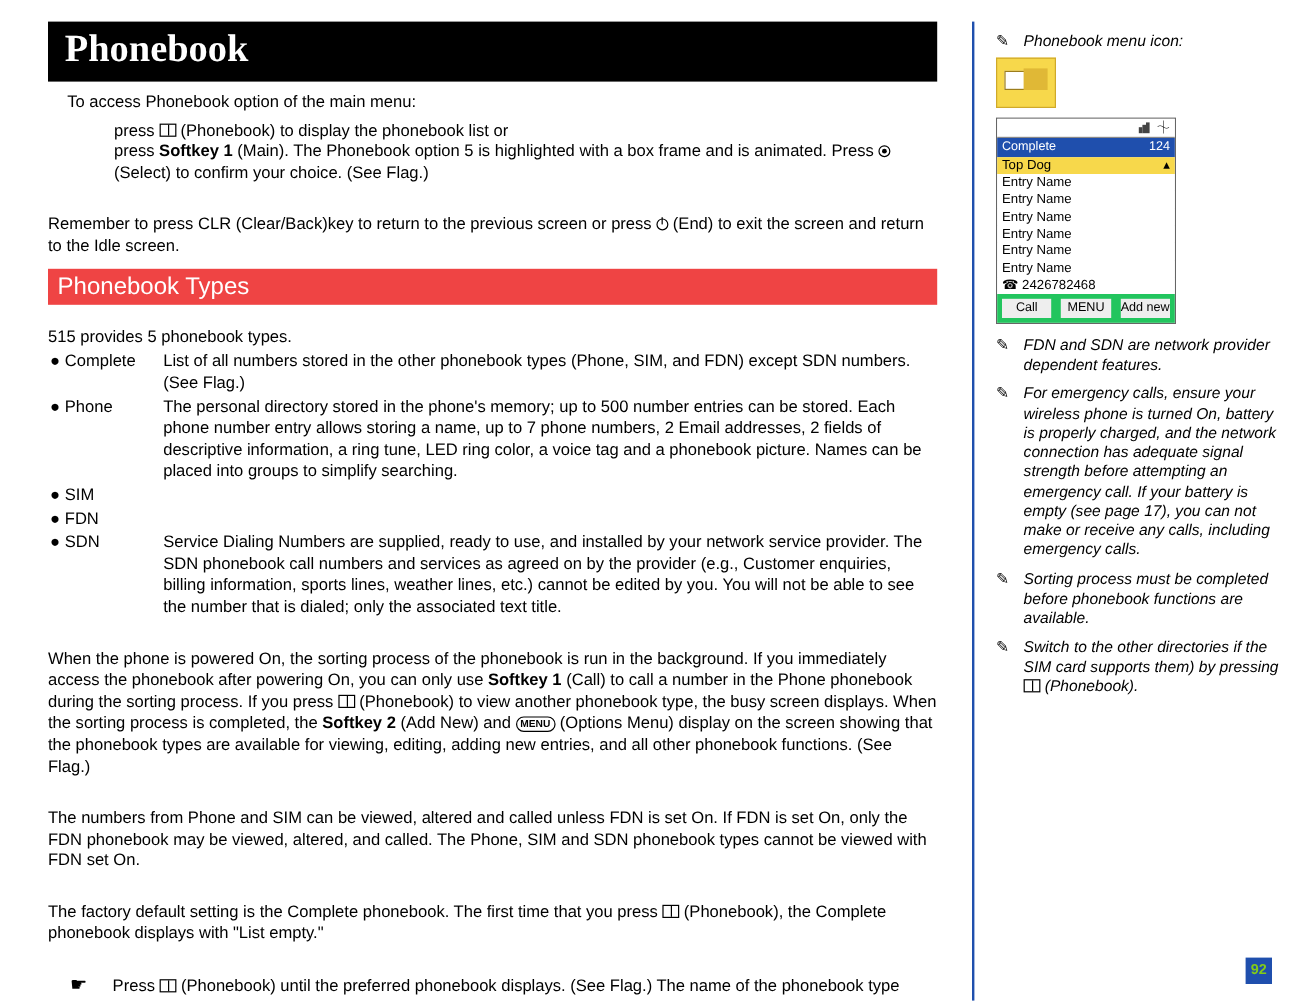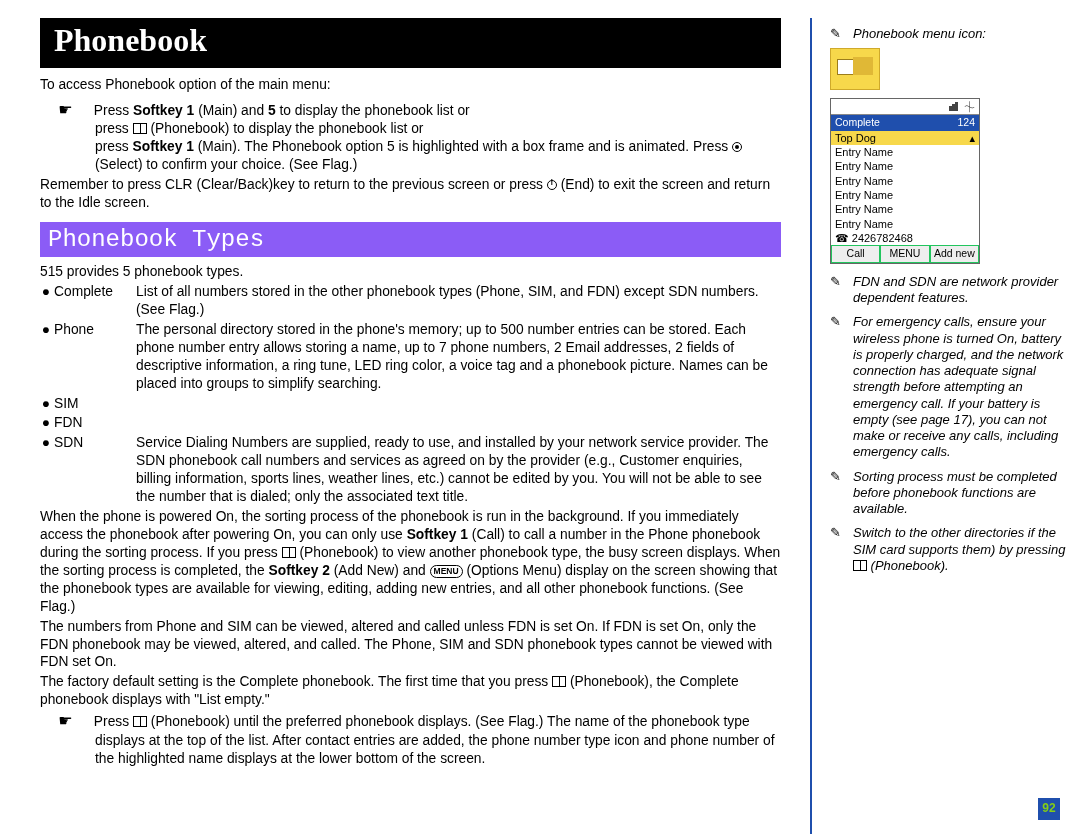--- a/index.html
+++ b/index.html
@@ -1,82 +1,78 @@
 <!DOCTYPE html>
 <html><head>
 <meta charset="utf-8">
 <style>
   *{box-sizing:border-box;margin:0;padding:0}
   body{width:1080px;height:834px;background:#fff;font-family:Arial,Helvetica,sans-serif;font-size:13.8px;line-height:1.3;color:#000;position:relative}
   .page{display:flex;padding:18px 12px 0 40px;height:100%}
   .main{flex:0 0 770px;padding-right:29px}
   .side{flex:1;padding-left:18px;border-left:2px solid #1f4fad}
   .titlebar{background:#000;color:#fff;font-family:Georgia,serif;font-weight:bold;font-size:32px;padding:2px 14px 6px}
-  .intro{margin:8px 0 6px}
+  .intro{margin:8px 16px 6px}
   .hand{font-size:16px;display:inline-block;width:22px;text-align:center}
   .book-icon{display:inline-block;width:14px;height:11px;border:1px solid #000;position:relative;vertical-align:-1px}
   .book-icon:before{content:"";position:absolute;left:50%;top:0;bottom:0;width:1px;background:#000}
   .dot-icon{display:inline-block;width:10px;height:10px;border:1px solid #000;border-radius:50%;vertical-align:-1px}
   .dot-icon:after{content:"";display:block;width:4px;height:4px;background:#000;border-radius:50%;margin:2px auto}
   .power-icon{display:inline-block;width:10px;height:10px;border:1.4px solid #000;border-radius:50%;position:relative;vertical-align:-1px}
   .power-icon:after{content:"";position:absolute;left:50%;top:-2px;width:1.4px;height:6px;background:#000;transform:translateX(-50%)}
   .pill{display:inline-block;border:1px solid #000;border-radius:8px;font-size:8.5px;padding:0 3px;line-height:11px;vertical-align:1px;font-weight:bold}
   .bold{font-weight:bold}
   .ind{padding-left:55px}
   .ind2{padding-left:55px;text-indent:-27px}
-  .section{background:#8b5cf6;color:#fff;font-family:Liberation Mono, monospace;font-size:24px;padding:2px 8px;margin-top:10px}
+  .section{background:#ef4444;color:#fff;font-family:Liberation Sans, sans-serif;font-size:20px;padding:2px 8px;margin-top:10px}
   .typerow{display:flex;margin-top:2px}
   .dot{flex:0 0 14px;text-align:right;padding-right:4px}
   .tname{flex:0 0 82px}
   .tdesc{flex:1}
-  .para{margin-top:2px}
+  .para{margin-top:25px}
   .pb-icon{width:50px;height:42px;background:#f7d84b;border:1px solid #cfa92a;margin:6px 0 8px;position:relative}
   .pb-icon:before{content:"";position:absolute;left:6px;top:10px;width:18px;height:14px;border:1px solid #9c7d1b;background:#fff}
   .pb-icon:after{content:"";position:absolute;right:6px;top:8px;width:20px;height:18px;background:#e0b836}
   .phone{width:150px;border:1px solid #666;font-size:11px;margin-bottom:10px}
   .ph-status{background:#fff;border-bottom:1px solid #888;height:16px;display:flex;justify-content:flex-end;align-items:center;gap:6px;padding:0 4px}
   .bar{width:3px;height:8px;background:#444;display:inline-block}
   .sig{display:inline-block;line-height:0}
   .sig .bar{height:5px}.sig .bar+.bar{height:7px}.sig .bar+.bar+.bar{height:9px}
   .ph-head{background:#1f4fad;color:#fff;padding:1px 4px;display:flex;justify-content:space-between;font-size:10.5px}
   .ph-sel{background:#f7d84b;color:#000;padding:0 4px;display:flex;justify-content:space-between}
   .ph-item{background:#fff;padding:0 4px;border-bottom:0}
   .ph-num{background:#fff;padding:0 4px}
   .ph-bot{display:flex}
-  .ph-bot div{flex:1;text-align:center;border:1px solid #22c55e;background:#eee;font-size:10.5px;padding:1px 0}
+  .ph-bot div{flex:1;text-align:center;border:4px solid #22c55e;background:#eee;font-size:10.5px;padding:1px 0}
   .note{display:flex;gap:7px;margin-top:8px;font-style:italic;font-size:13px;line-height:1.25}
   .ni{flex:0 0 16px;font-style:normal}
   .pagenum{position:absolute;right:20px;bottom:14px;width:22px;height:22px;background:#1f4fad;color:#84cc16;font-size:12px;display:flex;align-items:center;justify-content:center;font-weight:bold}
   .line{display:inline}
 </style>
 </head>
 <body>
 
 <div class="page">
   <div class="main">
     <div class="titlebar">Phonebook</div>
     <p class="intro">To access Phonebook option of the main menu:</p>
 
-    <p class="ind2">
-      <span class="hand">☛</span>
-      <span class="line">Press </span><span class="bold">Softkey 1</span><span> (Main) and </span><span class="bold">5</span><span> to display the phonebook list or</span>
-    </p>
     <p class="ind">
       <span>press </span><span class="book-icon"></span><span> (Phonebook) to display the phonebook list or</span>
     </p>
     <p class="ind">
       <span>press </span><span class="bold">Softkey 1</span><span> (Main). The Phonebook option 5 is highlighted with a box frame and is animated. Press </span><span class="dot-icon"></span><span> (Select) to confirm your choice. (See Flag.)</span>
     </p>
 
     <p class="para">
       <span>Remember to press CLR  (Clear/Back)key to return to the previous screen or press </span><span class="power-icon"></span><span> (End) to exit the screen and return to the Idle screen.</span>
     </p>
 
     <div class="section">Phonebook Types</div>
-    <p style="margin-top:6px">515 provides 5 phonebook types.</p>
+    <p style="margin-top:18px">515 provides 5 phonebook types.</p>
 
     <div id="types-holder">
         <div class="typerow">
           <div class="dot">●</div>
           <div class="tname">Complete</div>
           <div class="tdesc">List of all numbers stored in the other phonebook types (Phone, SIM, and FDN) except SDN numbers. (See Flag.)</div>
         </div>
         <div class="typerow">
           <div class="dot">●</div>
           <div class="tname">Phone</div>

